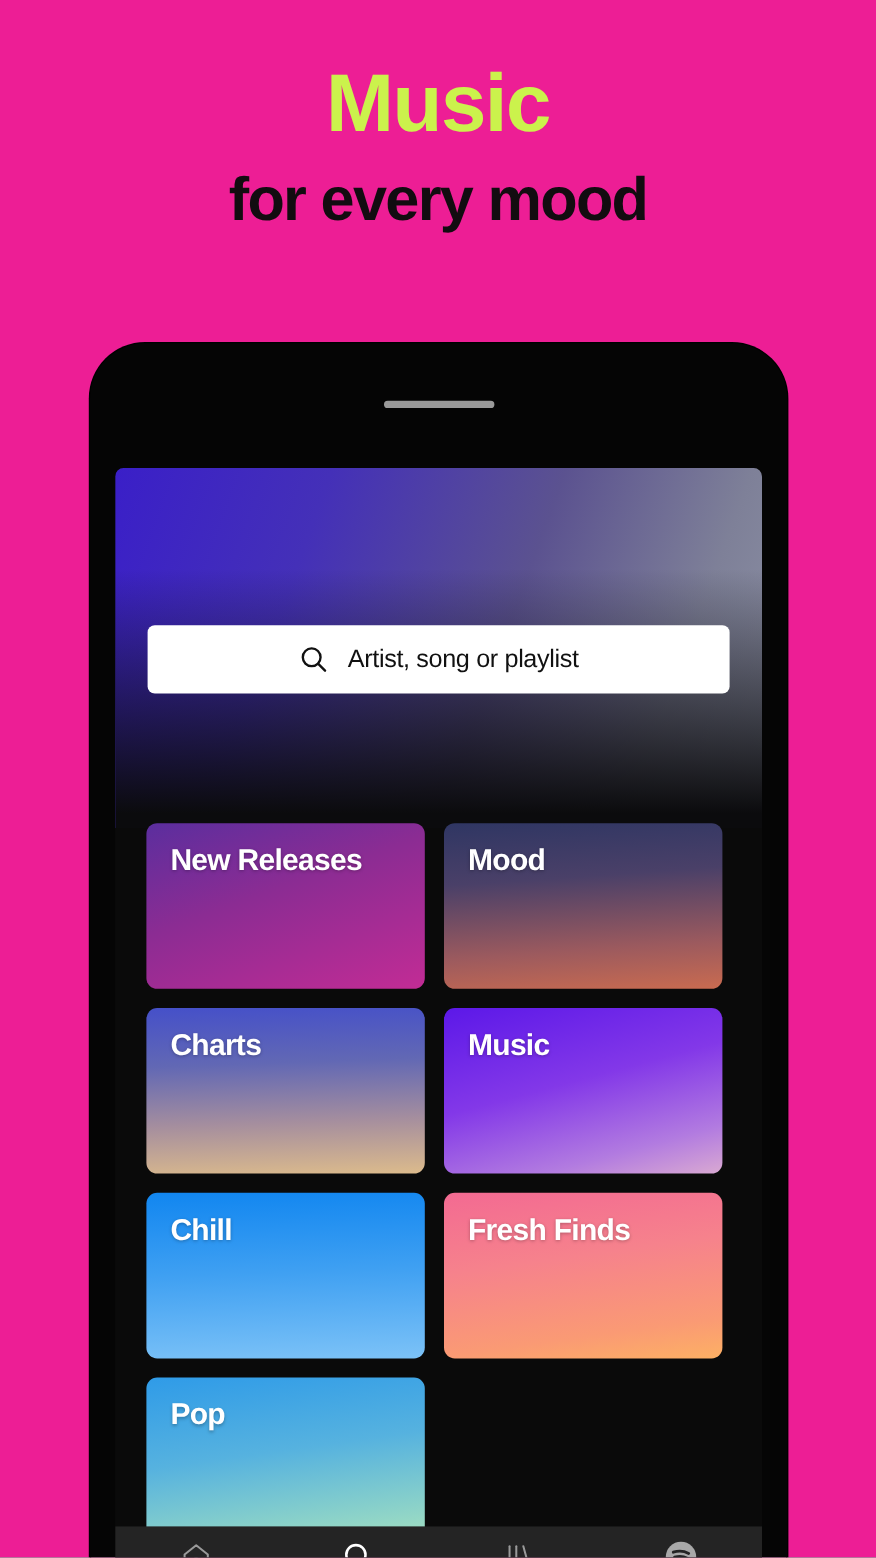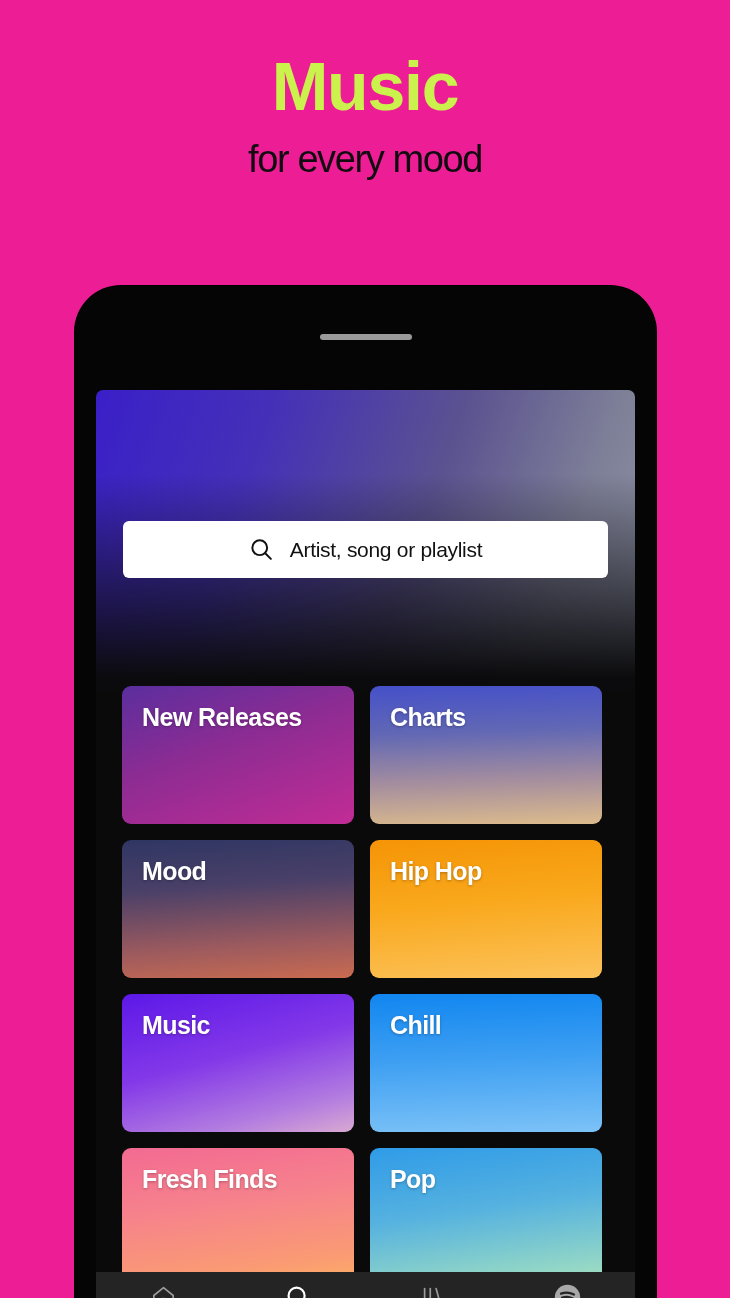--- a/index.html
+++ b/index.html
@@ -28,22 +28,22 @@
   .headline-line1 {
     display:block;
     font-size:68px;
     font-weight:bold;
     letter-spacing:-1.2px;
     color:#CBF24C;
   }
   .headline-line2 {
     display:block;
     margin-top:20px;
-    font-size:38px;
-    font-weight:normal;
+    font-size:51px;
+    font-weight:bold;
     letter-spacing:-1.4px;
     color:#120C10;
   }
 
   
   .phone {
     position:absolute;
     left:75px; top:262px;
     width:581px; height:1187px;
     background:#050505;
@@ -180,28 +180,25 @@
             <line x1="15.6" y1="15.6" x2="21" y2="21"></line>
           </svg>
         </span>
         <span class="search-placeholder">Artist, song or playlist</span>
       </div>
 
       <div class="tile-grid">
         <div class="tile tile-new-releases">
           <div class="tile-label">New Releases</div>
         </div>
+        <div class="tile tile-mood">
+          <div class="tile-label">Mood</div>
+        </div>
         <div class="tile tile-charts">
           <div class="tile-label">Charts</div>
-        </div>
-        <div class="tile tile-mood">
-          <div class="tile-label">Mood</div>
-        </div>
-        <div class="tile tile-hip-hop">
-          <div class="tile-label">Hip Hop</div>
         </div>
         <div class="tile tile-indie">
           <div class="tile-label">Music</div>
         </div>
         <div class="tile tile-chill">
           <div class="tile-label">Chill</div>
         </div>
         <div class="tile tile-fresh-finds">
           <div class="tile-label">Fresh Finds</div>
         </div>

